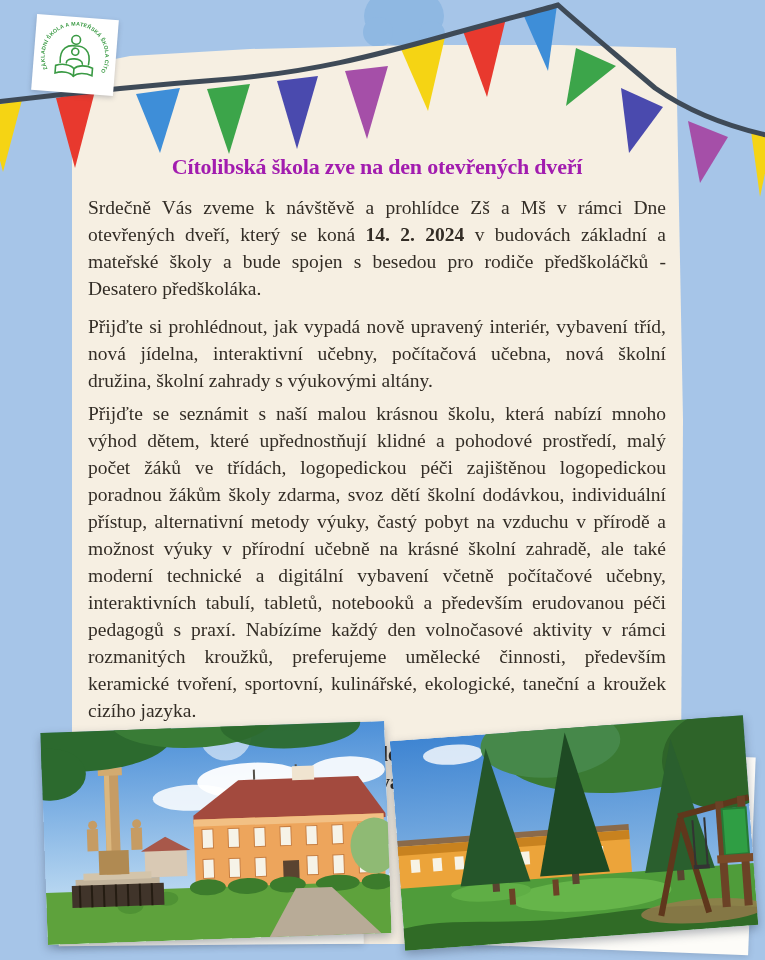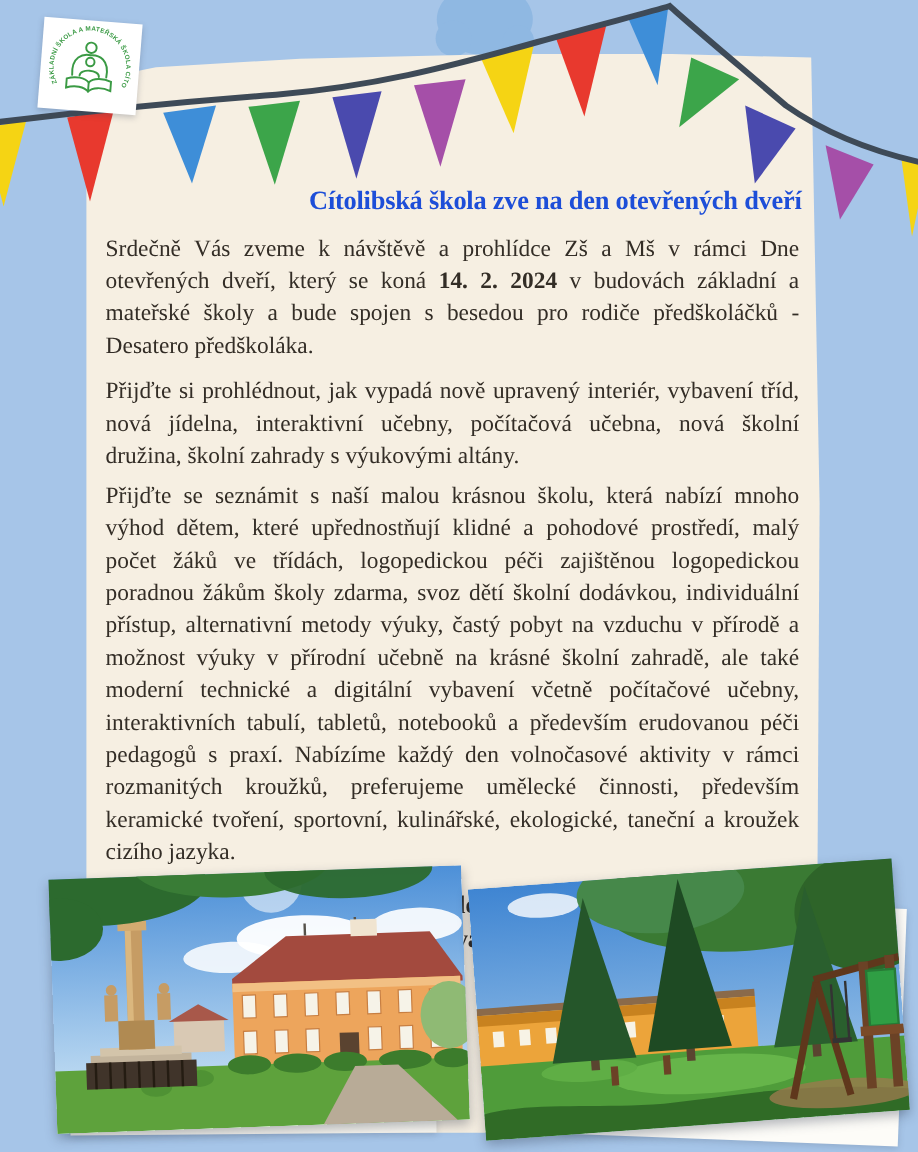--- a/index.html
+++ b/index.html
@@ -1,22 +1,22 @@
 <!DOCTYPE html>
 <html><head>
 <meta charset="utf-8">
 <style>
   html,body{margin:0;padding:0;}
   body{width:765px;height:960px;overflow:hidden;font-family:"Liberation Serif",serif;}
   .stage{position:relative;width:765px;height:960px;background:#a6c5e8;overflow:hidden;}
   .layer{position:absolute;left:0;top:0;}
   
   .content{position:absolute;left:72px;top:0;width:610px;color:#2e2922;}
-  .title{margin:152px 14px 0 14px;text-align:right;font-weight:bold;
-         font-size:22px;line-height:29px;letter-spacing:-0.2px;color:#1d4ed8;}
+  .title{margin:152px 14px 0 14px;text-align:center;font-weight:bold;
+         font-size:22px;line-height:29px;letter-spacing:-0.2px;color:#a21caf;}
   .para{margin:13px 16px 0 16px;text-align:justify;font-size:19.5px;line-height:27px;color:#332d26;}
   .para.p2{margin-top:11px;}
   .para.p3{margin-top:6px;}
   .closing{margin:16px 14px 0 14px;text-align:center;font-weight:bold;
            font-size:21px;line-height:28px;color:#2b2620;}
   
   .logo-card{position:absolute;left:34px;top:17px;width:82px;height:76px;background:#ffffff;
              transform:rotate(4.5deg);box-shadow:0 2px 5px rgba(60,70,90,.28);
              display:flex;align-items:center;justify-content:center;}
   

